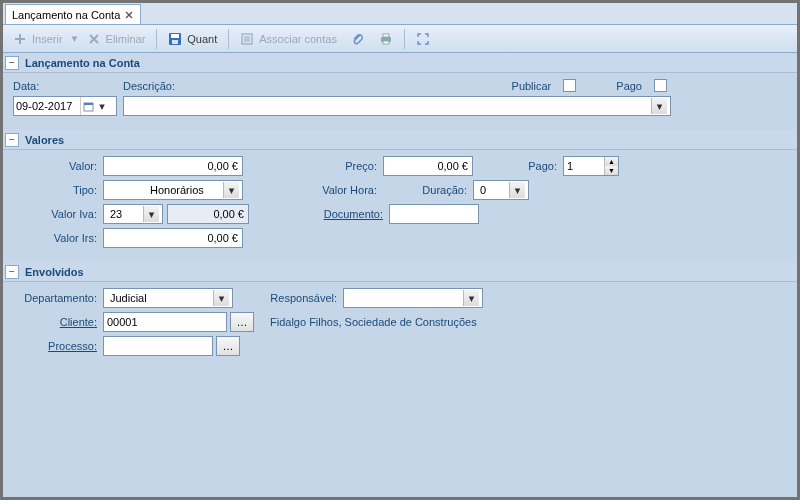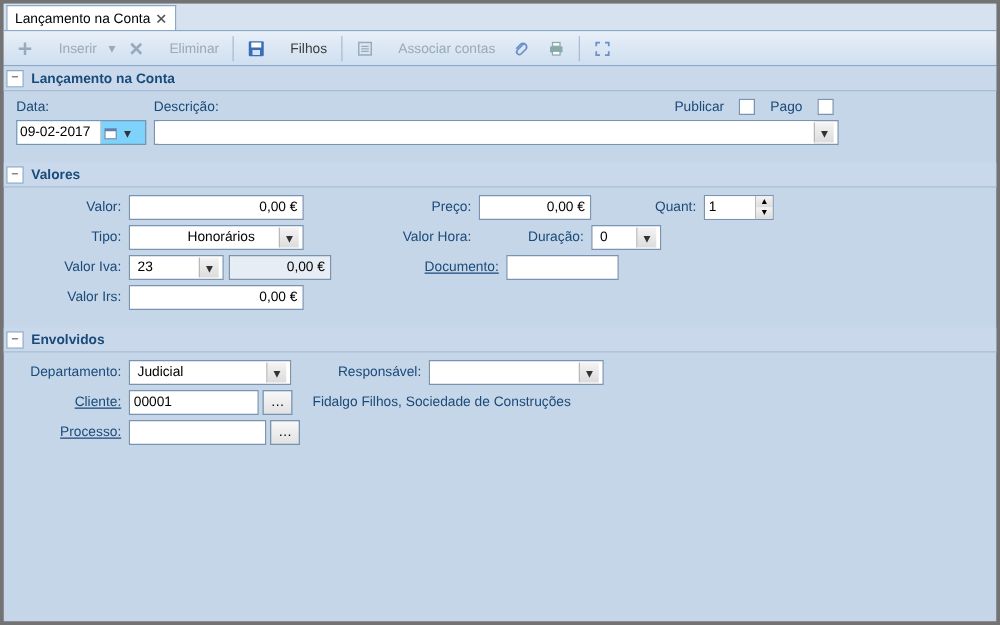--- a/index.html
+++ b/index.html
@@ -6,21 +6,21 @@
   body { margin: 0; padding: 0; background: #c5d6e8; width: 800px; height: 500px; overflow: hidden; }
   .outer { border: 3px solid #737373; width: 800px; height: 500px; background: #c5d6e8; }
   
   
   .tabbar { background: #d6e2f0; height: 22px; border-bottom: 1px solid #8aa8c8; display: flex; align-items: flex-end; padding-left: 2px; }
   .tab { background: #fff; border: 1px solid #8aa8c8; border-bottom: none; padding: 2px 6px; display: flex; align-items: center; gap: 4px; height: 20px; }
   .tab .close { width: 10px; height: 10px; display: inline-flex; align-items: center; justify-content: center; color: #555; }
   
   
   .toolbar { background: linear-gradient(#e8eff8, #cfdff0); height: 28px; border-bottom: 1px solid #8aa8c8; display: flex; align-items: center; padding: 0 4px; gap: 2px; }
-  .tbtn { display: flex; align-items: center; gap: 20px; padding: 2px 5px; color: #3b3b3b; border: 1px solid transparent; border-radius: 2px; }
+  .tbtn { display: flex; align-items: center; gap: 5px; padding: 2px 5px; color: #3b3b3b; border: 1px solid transparent; border-radius: 2px; }
   .tbtn.disabled { color: #9aa9b8; }
   .tbtn .ticon { width: 14px; height: 14px; display: inline-flex; align-items: center; justify-content: center; }
   .tsepdrop { width: 8px; color: #9aa9b8; text-align: center; }
   .tsep { width: 1px; height: 20px; background: #a8bcd2; margin: 0 3px; }
   
   
   .section-header { background: #c9d9eb; border-bottom: 1px solid #a8bcd2; display: flex; align-items: center; height: 20px; padding-left: 2px; gap: 6px; }
   .section-header .collapse { width: 14px; height: 14px; border: 1px solid #8aa8c8; background: #fff; display: flex; align-items: center; justify-content: center; font-size: 10px; color: #335; line-height: 1; }
   .section-header .title { color: #1a4a7a; font-weight: bold; }
   
@@ -31,21 +31,21 @@
   .lbl-link { color: #1a4a7a; text-decoration: underline; text-align: right; padding-right: 6px; cursor: pointer; }
   
   input.text, select.sel, .combo { border: 1px solid #7a93b0; background: #fff; height: 20px; padding: 1px 3px; }
   input.text.num { text-align: right; padding-right: 4px; }
   input.text[readonly] { background: #e6edf5; }
   .combo { display: flex; align-items: center; justify-content: space-between; background: #fff; }
   .combo .arrow { width: 16px; text-align: center; color: #333; background: linear-gradient(#f4f4f4,#dcdcdc); border-left: 1px solid #b9b9b9; height: 100%; display: flex; align-items: center; justify-content: center; }
   
   .checkbox { width: 13px; height: 13px; border: 1px solid #7a93b0; background: #fff; display: inline-block; }
   
-  .datefield { display: flex; align-items: center; border: 1px solid #7a93b0; background: #7dd3fc; height: 20px; }
+  .datefield { display: flex; align-items: center; border: 1px solid #7a93b0; background: #ffffff; height: 20px; }
   .datefield input { border: none; height: 18px; width: 66px; padding: 0 2px; }
   .datefield .dateicon { width: 16px; display: flex; align-items: center; justify-content: center; border-left: 1px solid #ccc; height: 100%; }
   .datefield .ddarrow { width: 12px; text-align: center; color: #333; }
   
   .spinner { display: flex; border: 1px solid #7a93b0; background: #fff; height: 20px; align-items: stretch; }
   .spinner input { border: none; width: 40px; padding: 0 3px; }
   .spinner .spbtns { display: flex; flex-direction: column; width: 14px; border-left: 1px solid #b9b9b9; }
   .spinner .spbtns div { flex: 1; display: flex; align-items: center; justify-content: center; font-size: 7px; background: linear-gradient(#f4f4f4,#dcdcdc); }
   
   .ellipsis-btn { width: 24px; height: 20px; border: 1px solid #7a93b0; background: linear-gradient(#f8f8f8,#e2e2e2); display: flex; align-items: center; justify-content: center; margin-left: 3px; }
@@ -93,21 +93,21 @@
     </div>
     <span class="tsep"></span>
     <div class="tbtn">
       <span class="ticon">
         <svg width="14" height="14" viewBox="0 0 14 14">
             <rect x="1" y="1" width="12" height="12" fill="#3a6fb7" rx="1"></rect>
             <rect x="3" y="2" width="8" height="4" fill="#fff"></rect>
             <rect x="4" y="8" width="6" height="4" fill="#d6e3f4"></rect>
           </svg>
       </span>
-      <span>Filhos</span>
+      <span>Quant</span>
     </div>
     <span class="tsep"></span>
     <div class="tbtn disabled">
       <span class="ticon">
         <svg width="14" height="14" viewBox="0 0 14 14">
             <rect x="2" y="2" width="10" height="10" fill="none" stroke="#9ab" stroke-width="1.2"></rect>
             <path d="M4 5 H10 M4 7 H10 M4 9 H10" stroke="#9ab" stroke-width="1"></path>
           </svg>
       </span>
       <span>Associar contas</span>
@@ -144,21 +144,21 @@
   </div>
   <div class="panel">
     <div class="row">
       <div class="lbl" style="width:60px; text-align:left;">Data:</div>
       <div class="lbl" style="width:80px; text-align:left; margin-left:50px;">Descrição:</div>
       <div style="flex:1"></div>
       <span class="lbl" style="width:auto;">Publicar</span>
       <span style="width:6px"></span>
       <span class="checkbox"></span>
       <span style="width:12px"></span>
-      <span class="lbl" style="width:auto;">Pago</span>
+      <span class="lbl" style="width:auto;margin-left:28px;">Pago</span>
       <span style="width:6px"></span>
       <span class="checkbox"></span>
       <span style="width:120px"></span>
     </div>
     <div class="row">
       <div class="datefield" style="width:104px;">
         <input value="09-02-2017" style="">
         <span class="dateicon">
           <svg width="11" height="11" viewBox="0 0 11 11">
               <rect x="1" y="2" width="9" height="8" fill="#fff" stroke="#7a93b0"></rect>
@@ -180,21 +180,21 @@
     <span class="title">Valores</span>
   </div>
   <div class="panel">
     <div class="row">
       <div class="lbl col-label1">Valor:</div>
       <input class="text num" style="width: 140px;" value="0,00 €">
       <div style="width:60px"></div>
       <div class="lbl col-label-mid">Preço:</div>
       <input class="text num" style="width: 90px;" value="0,00 €">
       <div style="width:30px"></div>
-      <div class="lbl col-label-right">Quant:</div>
+      <div class="lbl col-label-right">Pago:</div>
       <div class="spinner">
         <input value="1" style="">
         <div class="spbtns">
           <div>▲</div>
           <div>▼</div>
         </div>
       </div>
     </div>
     <div class="row">
       <div class="lbl col-label1">Tipo:</div>
@@ -206,21 +206,21 @@
       <div class="lbl col-label-mid">Valor Hora:</div>
       <div style="width:30px"></div>
       <div class="lbl col-label-right">Duração:</div>
       <div class="combo" style="width:56px;">
         <span style="padding-left:3px; flex:1;">0</span>
         <span class="arrow">▾</span>
       </div>
     </div>
     <div class="row">
       <div class="lbl col-label1">Valor Iva:</div>
-      <div class="combo" style="width:76px;">
+      <div class="combo" style="width:60px;">
         <span style="padding-left:3px; flex:1;">23</span>
         <span class="arrow">▾</span>
       </div>
       <span style="width:4px"></span>
       <input class="text num" readonly="" style="width: 82px;" value="0,00 €">
       <div style="width:60px"></div>
       <div class="lbl-link col-label-mid">Documento:</div>
       <input class="text" style="width: 90px;" value="">
     </div>
     <div class="row">
@@ -242,21 +242,21 @@
       </div>
       <div style="width:30px"></div>
       <div class="lbl" style="width:80px;">Responsável:</div>
       <div class="combo" style="width:140px;">
         <span style="padding-left:3px; flex:1;"></span>
         <span class="arrow">▾</span>
       </div>
     </div>
     <div class="row">
       <div class="lbl-link col-label1">Cliente:</div>
-      <input class="text" style="width: 104px;" value="00001">
+      <input class="text" style="width: 124px;" value="00001">
       <div class="ellipsis-btn">
         <span>…</span>
       </div>
       <div style="width:16px"></div>
       <span style="color:#1a4a7a;">Fidalgo Filhos, Sociedade de Construções</span>
     </div>
     <div class="row">
       <div class="lbl-link col-label1">Processo:</div>
       <input class="text" style="width: 110px;" value="">
       <div class="ellipsis-btn">

